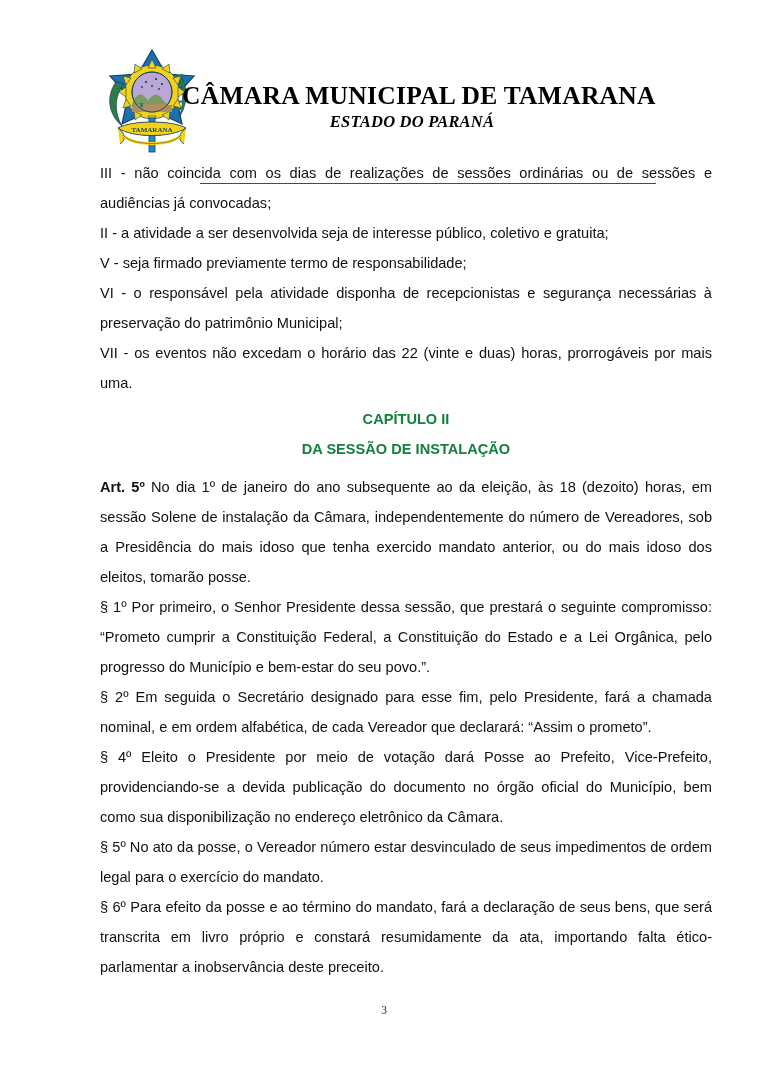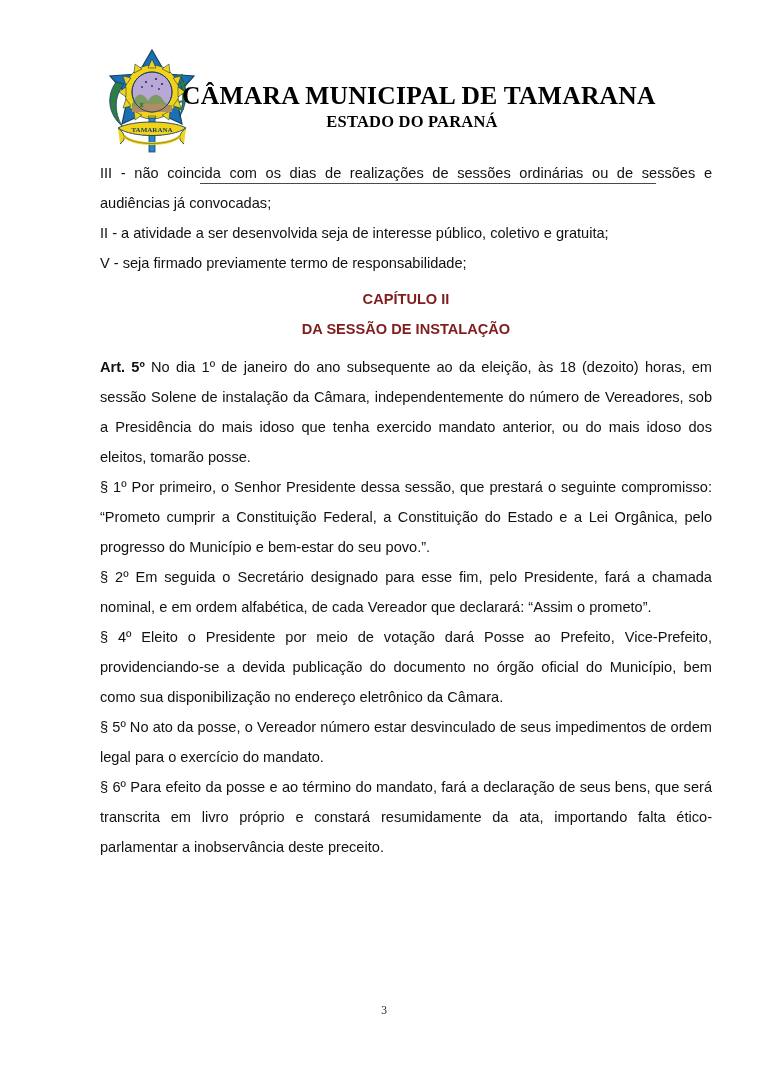--- a/index.html
+++ b/index.html
@@ -48,20 +48,21 @@
     font-size: 25.5px;
     letter-spacing: 0.3px;
     line-height: 1.12;
     color: #000000;
     margin: 36px 0 0 0;
     white-space: nowrap;
   }
   .org-subtitle {
     font-family: "Liberation Serif", "DejaVu Serif", serif;
     font-weight: bold;
+    font-style: italic;
     font-size: 16.5px;
     letter-spacing: 0.2px;
     color: #000000;
     margin: 1px 0 0 0;
     white-space: nowrap;
   }
   .header-rule {
     position: absolute;
     left: 200px;
     top: 137px;
@@ -86,21 +87,21 @@
     margin: 0;
     padding: 0;
   }
   .para b, .para strong { font-weight: bold; }
 
   .heading {
     font-size: 14.6px;
     line-height: 30px;
     font-weight: bold;
     text-align: center;
-    color: #7f1d1d;
+    color: #15803d;
     margin: 0;
     padding: 0;
   }
   .heading-block { margin: 6px 0 8px 0; }
 
   
   .page-number {
     position: absolute;
     left: 0;
     top: 1004px;
@@ -183,20 +184,22 @@
     </div>
 
     <div class="header-rule"></div>
   </div>
 
   <div class="doc-body">
 
     <p class="para">III - não coincida com os dias de realizações de sessões ordinárias ou de sessões e audiências já convocadas;</p>
     <p class="para">II - a atividade a ser desenvolvida seja de interesse público, coletivo e gratuita;</p>
     <p class="para">V - seja firmado previamente termo de responsabilidade;</p>
+    <p class="para">VI - o responsável pela atividade disponha de recepcionistas e segurança necessárias à preservação do patrimônio Municipal;</p>
+    <p class="para">VII - os eventos não excedam o horário das 22 (vinte e duas) horas, prorrogáveis por mais uma.</p>
 
     <div class="heading-block">
       <div class="heading">CAPÍTULO II</div>
       <div class="heading">DA SESSÃO DE INSTALAÇÃO</div>
     </div>
 
     <p class="para"><b>Art. 5º</b><span> No dia 1º de janeiro do ano subsequente ao da eleição, às 18 (dezoito) horas, em sessão Solene de instalação da Câmara, independentemente do número de Vereadores, sob a Presidência do mais idoso que tenha exercido mandato anterior, ou do mais idoso dos eleitos, tomarão posse.</span></p>
 
     <p class="para">§ 1º Por primeiro, o Senhor Presidente dessa sessão, que prestará o seguinte compromisso: “Prometo cumprir a Constituição Federal, a Constituição do Estado e a Lei Orgânica, pelo progresso do Município e bem-estar do seu povo.”.</p>
     <p class="para">§ 2º Em seguida o Secretário designado para esse fim, pelo Presidente, fará a chamada nominal, e em ordem alfabética, de cada Vereador que declarará: “Assim o prometo”.</p>

